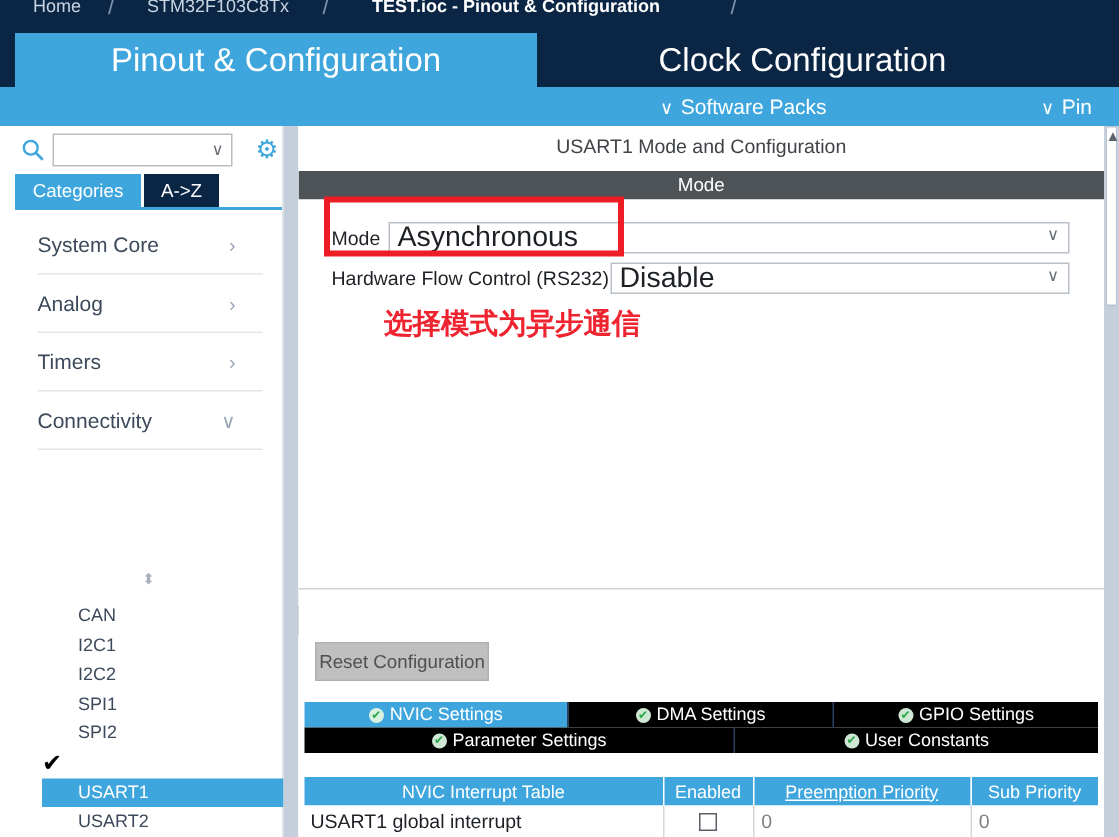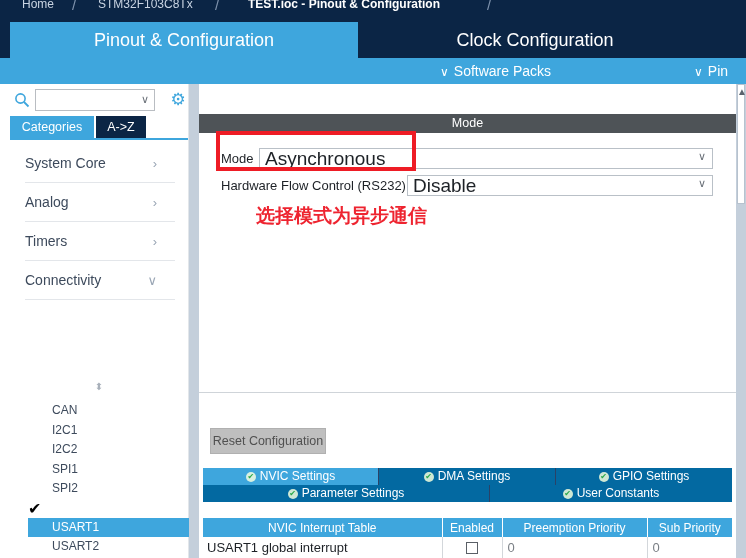--- a/index.html
+++ b/index.html
@@ -26,21 +26,21 @@
     color: #7f93ad; font-size: 15px; line-height: 18px;
   }
 
   
   .tabs-row {
     position: absolute; left: 0; top: 18px; width: 746px; height: 40px;
     background: #0b2545;
   }
   .vtab {
     position: absolute; top: 4px; height: 36px; line-height: 36px;
-    text-align: center; color: #ffffff; font-size: 18px; cursor: default;
+    text-align: center; color: #ffffff; font-size: 22px; cursor: default;
   }
   .vtab.sel { background: #3ea6dd; }
   .vtab.unsel { background: #0b2545; }
 
   
   .subbar {
     position: absolute; left: 0; top: 58px; width: 746px; height: 26px;
     background: #3ea6dd;
   }
   .subbar-item {
@@ -165,21 +165,21 @@
   }
   .reset-btn {
     position: absolute; left: 11px; top: 26px; width: 116px; height: 26px;
     background: #bfbfbf; border: 1px solid #b0b0b0;
     color: #505050; font-size: 12.5px; line-height: 24px; text-align: center;
   }
 
   .tab-strip { position: absolute; left: 4px; top: 66px; width: 529px; height: 34px; }
   .cfg-tab {
     position: absolute; height: 17px; line-height: 17px; text-align: center;
-    color: #ffffff; font-size: 12px; background: #0369a1; white-space: nowrap;
+    color: #ffffff; font-size: 12px; background: #000000; white-space: nowrap;
     border-right: 1px solid #2a4267;
   }
   .cfg-tab.sel { background: #3ea6dd; }
   .cfg-tab .mk {
     display: inline-block; width: 10px; height: 10px; border-radius: 50%;
     background: #cfe8d4; color: #2aa84a; font-size: 8px; line-height: 10px;
     text-align: center; margin-right: 4px; vertical-align: middle;
   }
   .cfg-tab.sel .mk { background: #d8f0e0; color: #2aa84a; }
 
@@ -313,20 +313,21 @@
         </div>
 
     </div>
 
   </div>
 
   <div class="splitter"></div>
 
   <div class="mainpanel">
 
+    <div class="panel-title">USART1 Mode and Configuration</div>
 
     <div class="section-hdr" style="top:30px;">Mode</div>
 
     <div class="mode-area">
       <div class="field-row" style="top:15px; width:492px;">
         <span class="field-label">Mode</span>
         <div class="field-select" style="left:38px; width:454px;">
           <span class="val">Asynchronous</span>
           <span class="caret">∨</span>
         </div>
@@ -362,21 +363,21 @@
         <div class="cfg-tab" style="left:287px; top:17px; width:242px; border-right:none;">
           <span class="mk">✔</span><span>User Constants</span>
         </div>
       </div>
 
       <table class="nvic-table">
         <thead>
           <tr>
             <th style="width:239px;">NVIC Interrupt Table</th>
             <th style="width:60px;">Enabled</th>
-            <th style="width:145px;">Preemption Priority</th>
+            <th style="width:145px;text-decoration:underline;">Preemption Priority</th>
             <th style="width:85px; border-right:none;">Sub Priority</th>
           </tr>
         </thead>
         <tbody>
           <tr>
             <td>USART1 global interrupt</td>
             <td class="ctr">
               <span class="cbox"></span>
             </td>
             <td class="num">0</td>

